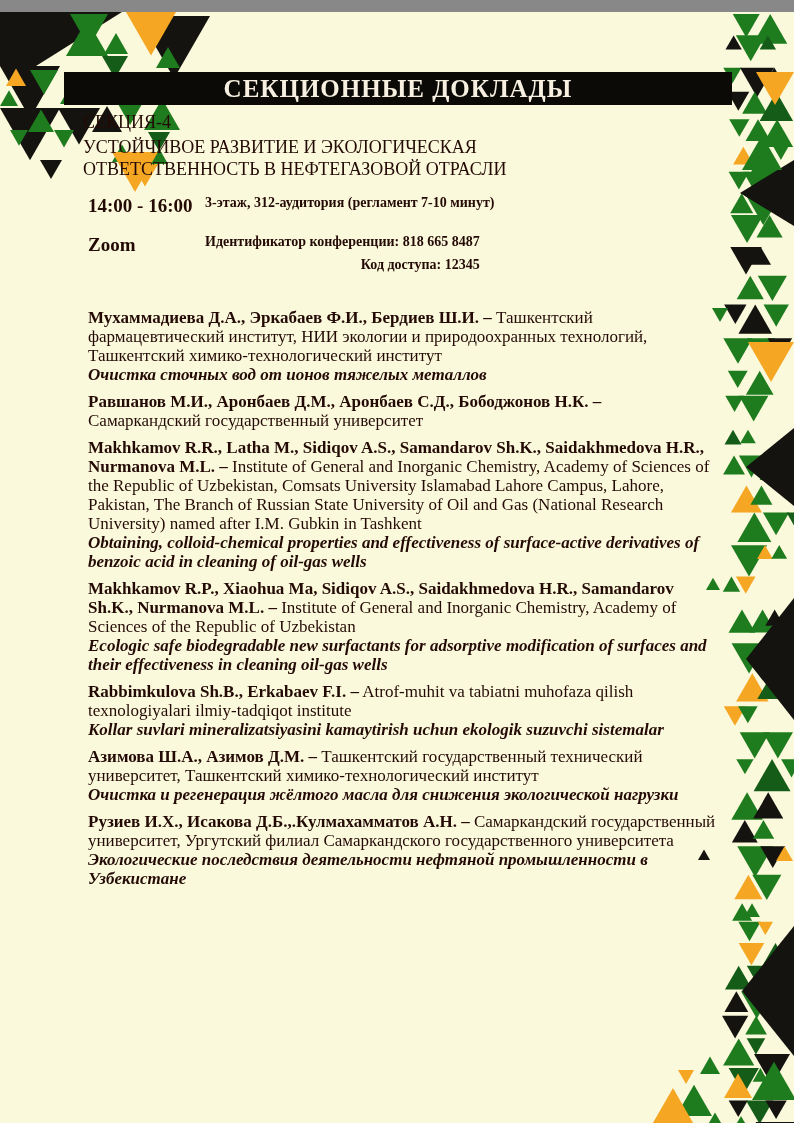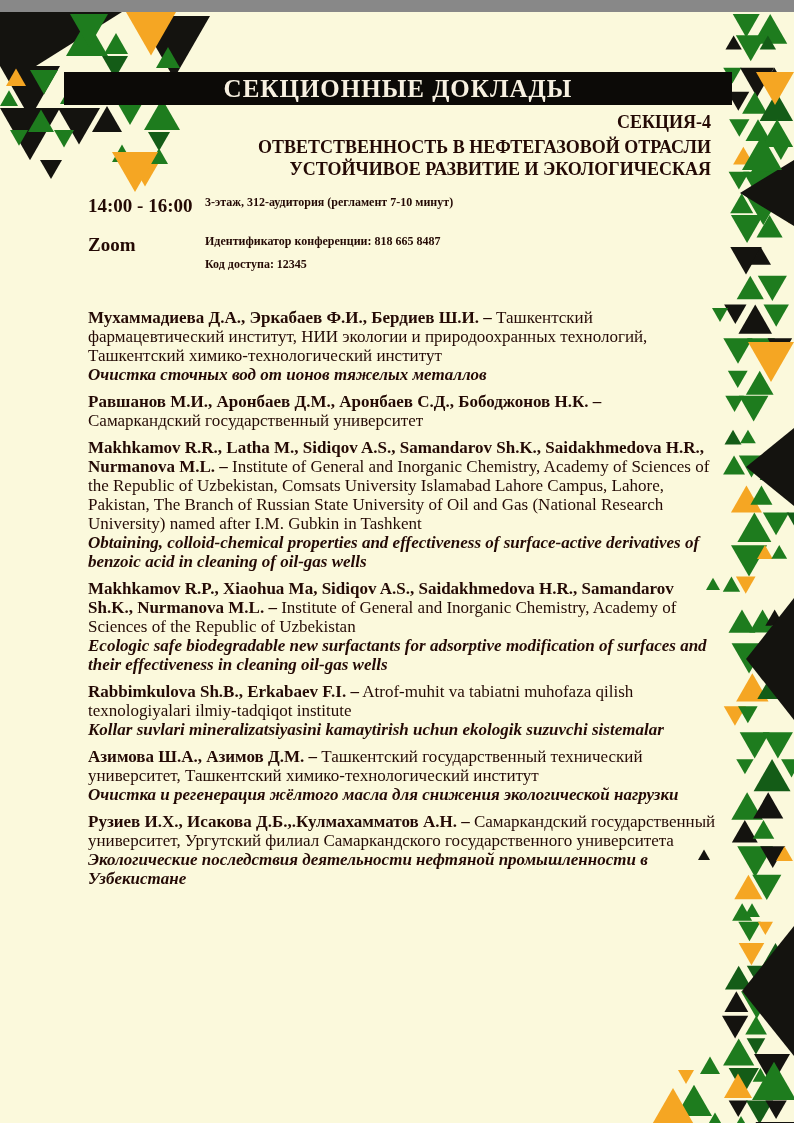--- a/index.html
+++ b/index.html
@@ -15,30 +15,30 @@
   .deco{position:absolute;left:0;top:0;z-index:1;}
   .band{
     position:absolute;left:64px;top:60px;width:668px;height:33px;
     background:#0C0A07;color:#F7F0E0;
     display:flex;align-items:center;justify-content:center;
     font-size:25px;font-weight:bold;letter-spacing:1px;
     z-index:3;
   }
   .section-head{
     position:absolute;left:83px;top:99px;width:628px;
-    text-align:right;font-weight:bold;font-size:18px;line-height:22px;
+    text-align:left;font-weight:normal;font-size:18px;line-height:22px;
     z-index:2;
   }
   .sec-title{margin-bottom:3px;}
   .info-rows{
     position:absolute;left:88px;top:179px;width:628px;z-index:2;
   }
   .info-row{display:flex;margin-bottom:13px;}
   .info-label{width:117px;flex:0 0 117px;font-weight:bold;font-size:19px;padding-top:4px;}
-  .info-value{font-weight:bold;font-size:12px;line-height:23px;}
+  .info-value{font-weight:bold;font-size:14px;line-height:23px;text-align:right;}
   .talks{
     position:absolute;left:88px;top:296px;width:628px;z-index:2;
     font-size:17px;line-height:19px;
   }
   .talk{margin-bottom:8px;}
   .talk .authors{font-weight:bold;}
   .talk .sep{font-weight:bold;}
   .talk-title{font-style:italic;font-weight:bold;}
 </style>
 </head>
@@ -201,22 +201,22 @@
       <polygon points="756,1110 794,1110 794,1123 750,1123" fill="#14130F"></polygon>
       <polygon points="588,1123 600,1123 594,1112.6" fill="#1E7C1E"></polygon>
     </svg>
 
   <div class="band">
     <span>СЕКЦИОННЫЕ ДОКЛАДЫ</span>
   </div>
 
   <div class="section-head">
     <div class="sec-title">СЕКЦИЯ-4</div>
+    <div class="sec-sub">УСТОЙЧИВОЕ РАЗВИТИЕ И ЭКОЛОГИЧЕСКАЯ</div>
     <div class="sec-sub">ОТВЕТСТВЕННОСТЬ В НЕФТЕГАЗОВОЙ ОТРАСЛИ</div>
-    <div class="sec-sub">УСТОЙЧИВОЕ РАЗВИТИЕ И ЭКОЛОГИЧЕСКАЯ</div>
   </div>
 
   <div class="info-rows">
 
       <div class="info-row">
         <div class="info-label">14:00 - 16:00</div>
         <div class="info-value">
           <div class="info-line">3-этаж, 312-аудитория (регламент 7-10 минут)</div>
         </div>
       </div>

